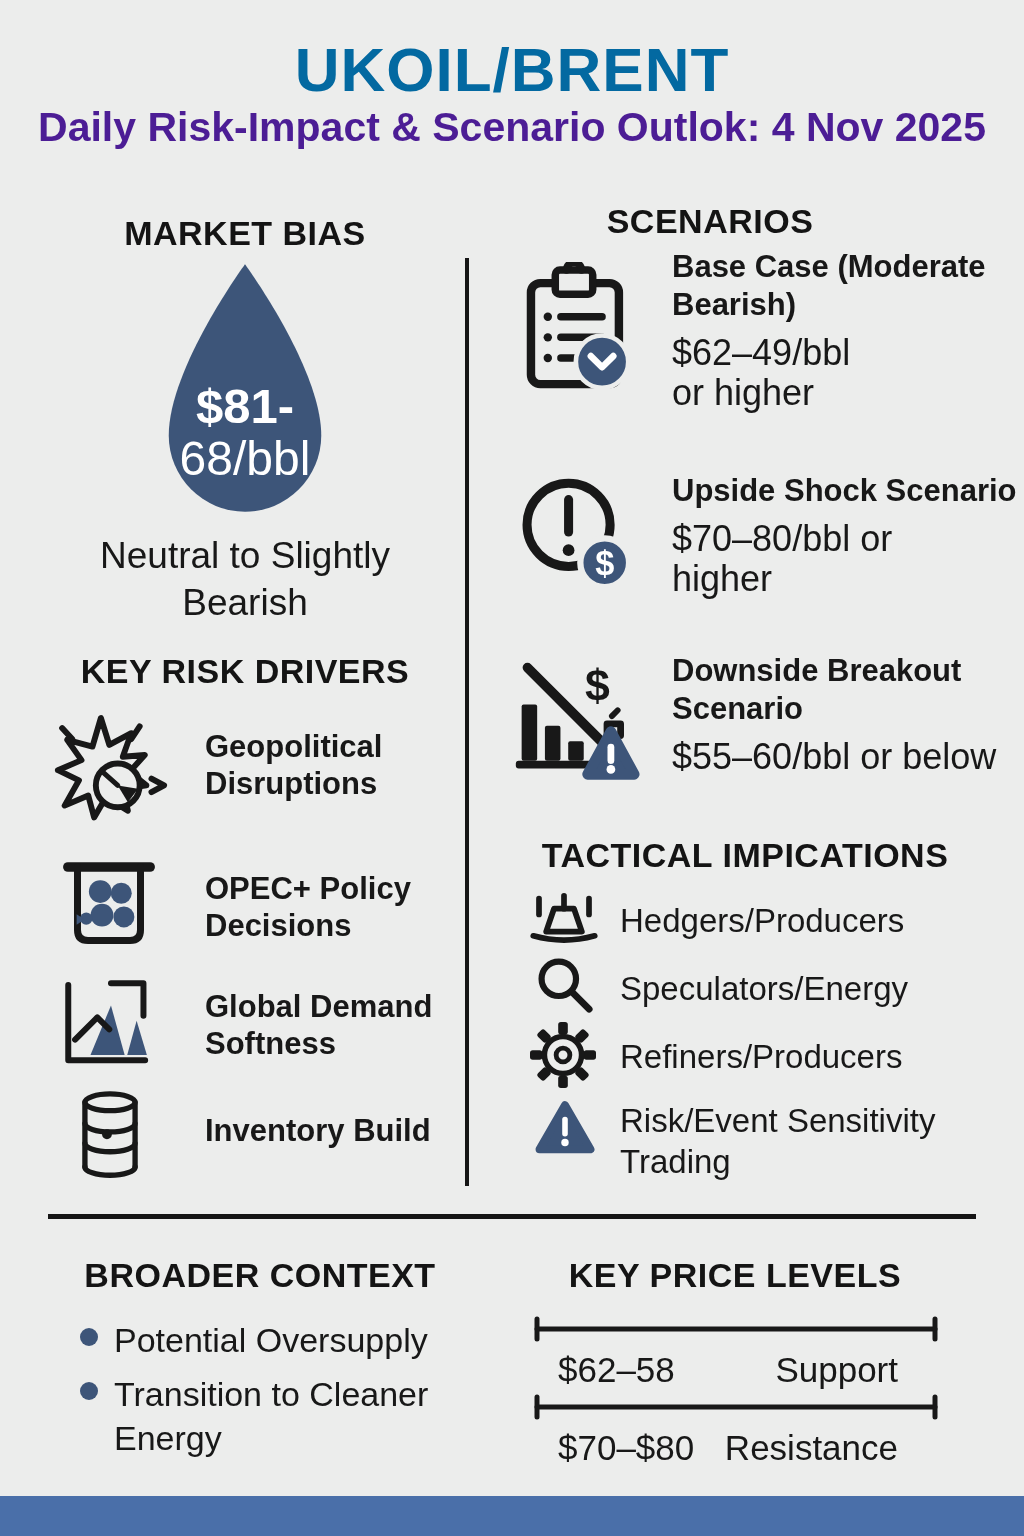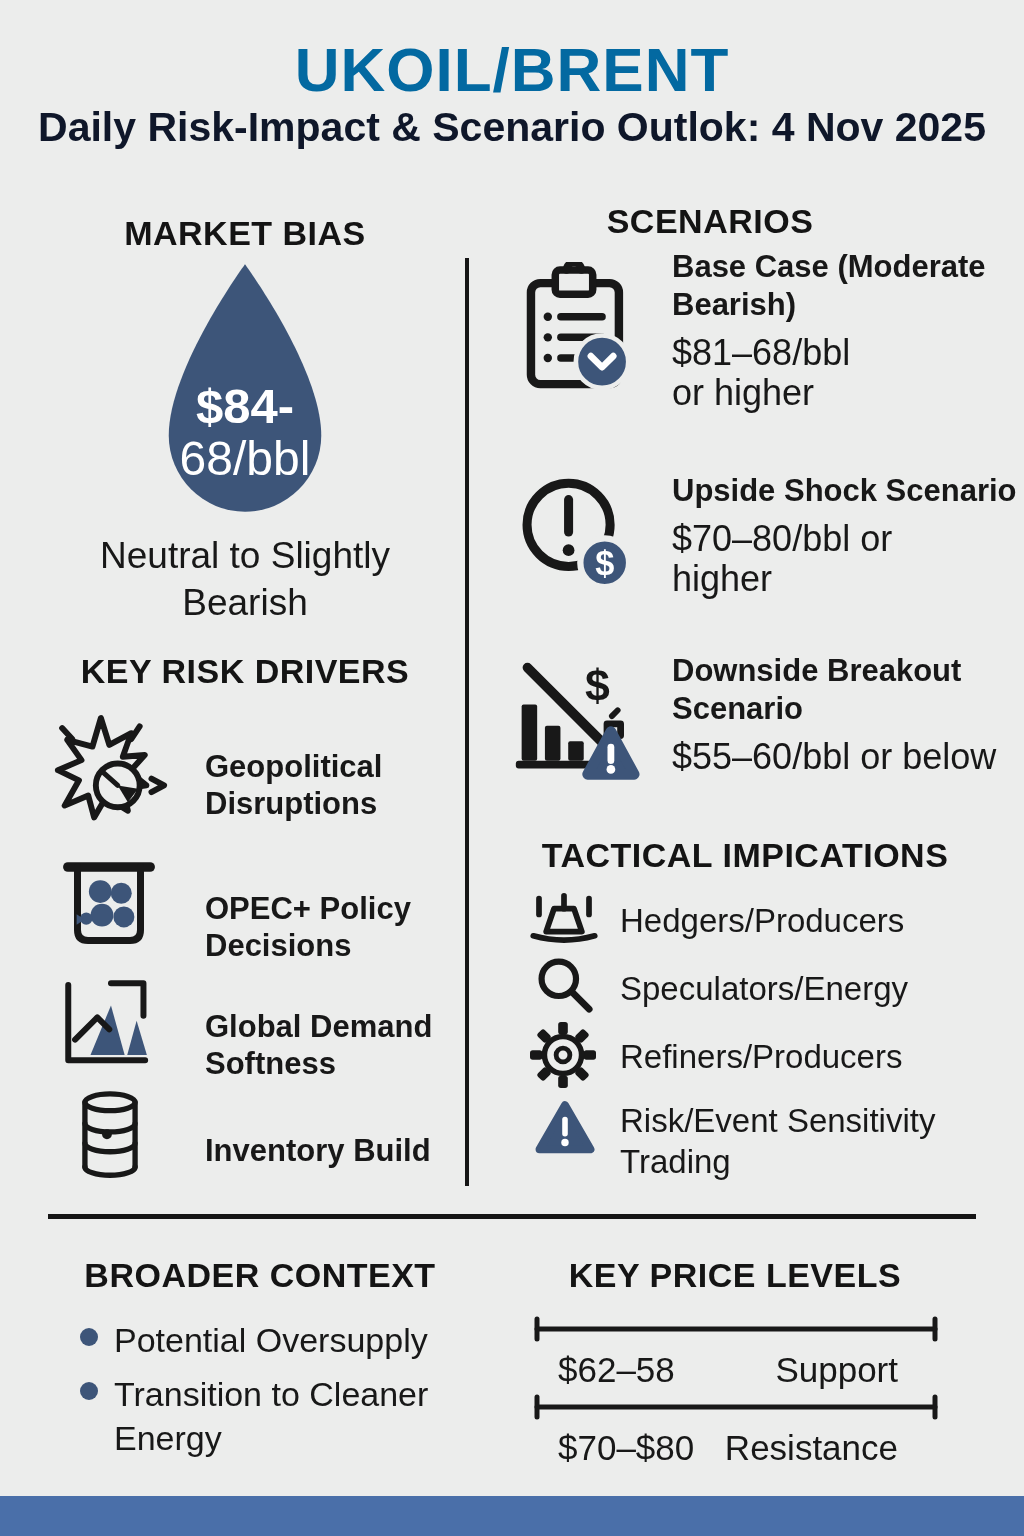--- a/index.html
+++ b/index.html
@@ -13,21 +13,21 @@
   }
   .abs{position:absolute;}
   .title{
     left:0;top:34px;width:1024px;
     font-size:62px;font-weight:bold;letter-spacing:1px;
     text-align:center;color:#0369a1;
   }
   .subtitle{
     left:0;top:104px;width:1024px;
     font-size:41px;font-weight:bold;letter-spacing:0px;
-    text-align:center;color:#0f172a;
+    text-align:center;color:#4c1d95;
   }
   .sec-heading{
     font-size:34px;font-weight:bold;letter-spacing:.5px;
     text-align:center;color:#141414;
   }
   .droplet{left:152px;top:260px;width:186px;height:256px;}
   .droplet svg{position:absolute;left:0;top:0;}
   .droplet-text{
     position:absolute;left:0;top:47%;width:100%;
     text-align:center;color:#fff;line-height:1.08;
@@ -37,21 +37,21 @@
   .bias-text{
     left:35px;top:532px;width:420px;
     font-size:37px;line-height:1.28;text-align:center;font-weight:400;
   }
   .vdivider{left:465px;top:258px;width:4px;height:928px;background:#151515;}
   .hdivider{left:48px;top:1214px;width:928px;height:5px;background:#151515;}
 
   .risk-icon{position:absolute;}
   .risk-label{
     position:absolute;left:205px;width:265px;
-    font-size:31px;font-weight:bold;line-height:1.2;margin-top:20px;
+    font-size:31px;font-weight:bold;line-height:1.2;
   }
 
   .scen-icon{position:absolute;}
   .scen-text{position:absolute;left:672px;width:345px;}
   .scen-title{font-size:31px;font-weight:bold;line-height:1.22;}
   .scen-line{font-size:36px;font-weight:400;line-height:1.13;}
   .scen-lines{margin-top:9px;}
 
   .tact-icon{position:absolute;}
   .tact-label{
@@ -88,21 +88,21 @@
   <div class="abs sec-heading" style="left:510px;top:202px;width:400px;">SCENARIOS</div>
 
   <div class="abs vdivider"></div>
   <div class="abs hdivider"></div>
 
   <div class="abs droplet">
     <svg width="186" height="256" viewBox="0 0 100 137">
       <path d="M50 2 C50 2 9 58 9 94 a41 41 0 0 0 82 0 C91 58 50 2 50 2 Z" fill="#3d5579"></path>
     </svg>
     <div class="droplet-text">
-      <div class="droplet-line1">$84-</div>
+      <div class="droplet-line1">$81-</div>
       <div class="droplet-line2">68/bbl</div>
     </div>
   </div>
   <div class="abs sec-heading" style="left:45px;top:652px;width:400px;">KEY RISK DRIVERS</div>
 
   <div class="abs bias-text">Neutral to Slightly Bearish</div>
 
   <div class="abs risk-icon" style="left:52px;top:710px;">
     <svg width="118" height="112" viewBox="0 0 140 130" fill="none" stroke="#181818" stroke-width="7" stroke-linecap="round" stroke-linejoin="round">
       <path d="M12 20 L24 33"></path>
@@ -170,21 +170,21 @@
       <path d="M48 58 H92" stroke-width="8"></path>
       <path d="M48 80 H92" stroke-width="8"></path>
       <path d="M48 102 H70" stroke-width="8"></path>
       <circle cx="92" cy="106" r="28" fill="#3d5579" stroke="#ecedec" stroke-width="5"></circle>
       <path d="M80 100 L92 112 L104 100" stroke="#ffffff" stroke-width="7"></path>
     </svg>
   </div>
   <div class="scen-text" style="top:248px;">
     <div class="scen-title">Base Case (Moderate Bearish)</div>
     <div class="scen-lines">
-      <div class="scen-line">$81–68/bbl</div>
+      <div class="scen-line">$62–49/bbl</div>
       <div class="scen-line">or higher</div>
     </div>
   </div>
 
   <div class="abs scen-icon" style="left:518px;top:468px;">
     <svg width="112" height="130" viewBox="0 0 124 130" fill="none" stroke="#181818" stroke-linecap="round">
       <circle cx="56" cy="56" r="46" stroke-width="10"></circle>
       <path d="M56 28 V64" stroke-width="10"></path>
       <circle cx="56" cy="84" r="6.5" fill="#181818" stroke="none"></circle>
       <circle cx="96" cy="98" r="27" fill="#3d5579" stroke="#ecedec" stroke-width="7"></circle>

